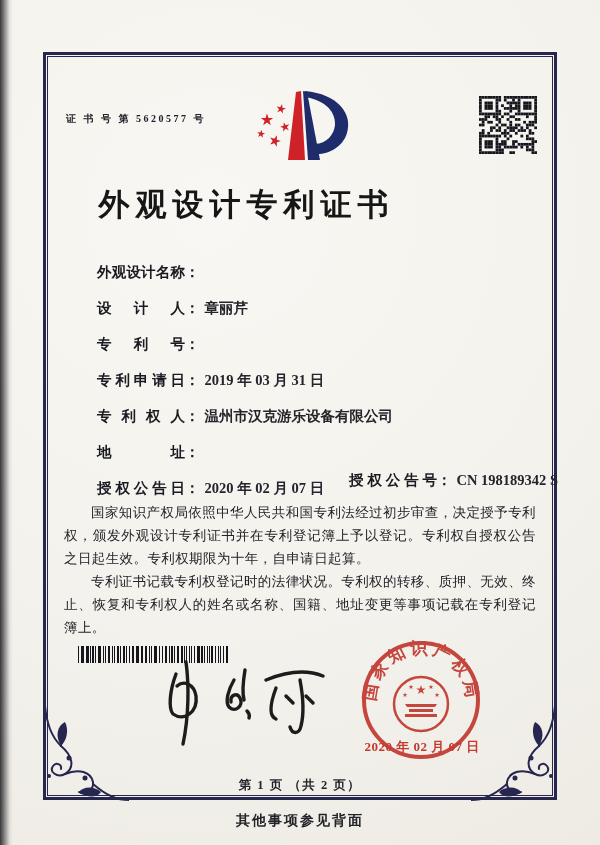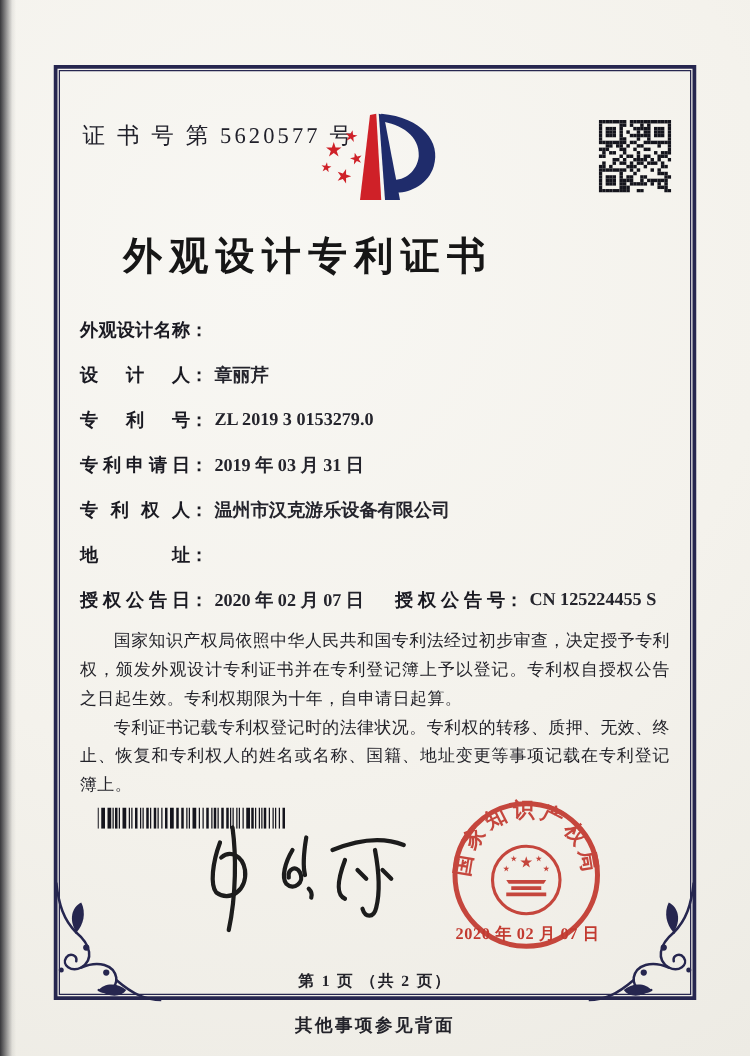--- a/index.html
+++ b/index.html
@@ -26,31 +26,31 @@
     pointer-events:none;
   }
   .frame{
     position:absolute;left:43px;top:52px;width:514px;height:748px;
     border:3px solid var(--navy);
   }
   .frame::after{
     content:"";position:absolute;inset:1px;border:1px solid var(--navy);
   }
   .cert-no{
-    position:absolute;left:66px;top:96px;
-    font-size:18px;font-weight:normal;letter-spacing:2.5px;color:#20202a;
+    position:absolute;left:66px;top:112px;
+    font-size:10px;font-weight:bold;letter-spacing:2.5px;color:#20202a;
   }
   .logo{position:absolute;left:250px;top:82px;width:116px;height:96px;}
   .qr{position:absolute;left:479px;top:96px;width:58px;height:58px;}
   .title{
     position:absolute;left:0;top:184px;width:493px;text-align:center;
     font-size:31px;font-weight:bold;letter-spacing:6px;color:#161616;
   }
   .rows{position:absolute;left:64px;top:246px;width:462px;}
-  .row{height:36px;display:flex;align-items:center;position:relative;font-size:14.5px;}
+  .row{height:36px;display:flex;align-items:flex-end;position:relative;font-size:14.5px;margin-left:33px;}
   .flabel{
     display:inline-block;width:88px;font-weight:bold;color:#1a1a22;
     text-align:justify;text-align-last:justify;
   }
   .fcolon{font-weight:bold;color:#1a1a22;}
   .fvalue{margin-left:5px;font-weight:bold;color:#24242c;white-space:nowrap;}
   .grant-right{position:absolute;left:252px;top:0;height:100%;display:flex;align-items:center;}
   .paras{position:absolute;left:64px;top:501px;width:472px;}
   .paras p{
     font-size:13.5px;line-height:23px;text-indent:2em;text-align:justify;
@@ -366,21 +366,20 @@
         <span class="fcolon">：</span>
     </div>
     <div class="row">
       <span class="flabel">设计人</span>
         <span class="fcolon">：</span>
       <span class="fvalue">章丽芹</span>
     </div>
     <div class="row">
       <span class="flabel">专利号</span>
         <span class="fcolon">：</span>
-      <span class="fvalue">ZL 2019 3 0153279.0</span>
     </div>
     <div class="row">
       <span class="flabel">专利申请日</span>
         <span class="fcolon">：</span>
       <span class="fvalue">2019 年 03 月 31 日</span>
     </div>
     <div class="row">
       <span class="flabel">专利权人</span>
         <span class="fcolon">：</span>
       <span class="fvalue">温州市汉克游乐设备有限公司</span>
@@ -389,21 +388,21 @@
       <span class="flabel">地址</span>
         <span class="fcolon">：</span>
     </div>
     <div class="row">
       <span class="flabel">授权公告日</span>
         <span class="fcolon">：</span>
       <span class="fvalue">2020 年 02 月 07 日</span>
       <span class="grant-right">
         <span class="flabel">授权公告号</span>
           <span class="fcolon">：</span>
-        <span class="fvalue">CN 125224455 S</span>
+        <span class="fvalue">CN 198189342 S</span>
       </span>
     </div>
   </div>
 
   <div class="paras">
     <p>国家知识产权局依照中华人民共和国专利法经过初步审查，决定授予专利权，颁发外观设计专利证书并在专利登记簿上予以登记。专利权自授权公告之日起生效。专利权期限为十年，自申请日起算。</p>
     <p>专利证书记载专利权登记时的法律状况。专利权的转移、质押、无效、终止、恢复和专利权人的姓名或名称、国籍、地址变更等事项记载在专利登记簿上。</p>
   </div>
 
   <div class="barcode"><svg width="153" height="17" viewBox="0 0 153 17" fill="#15151d">

